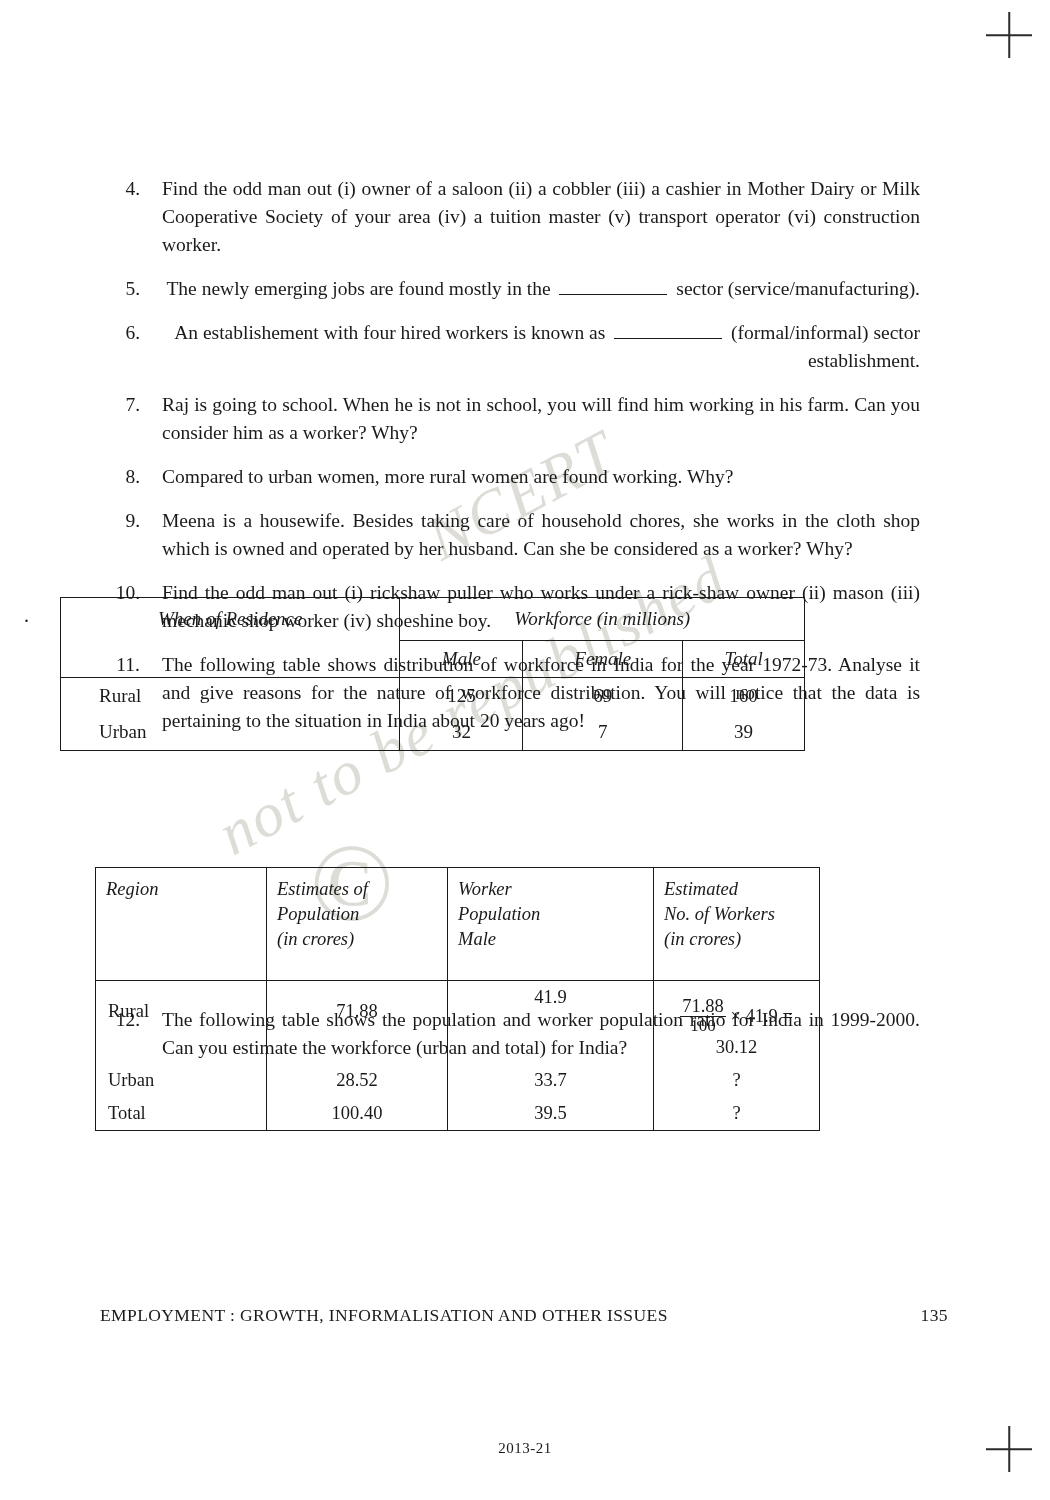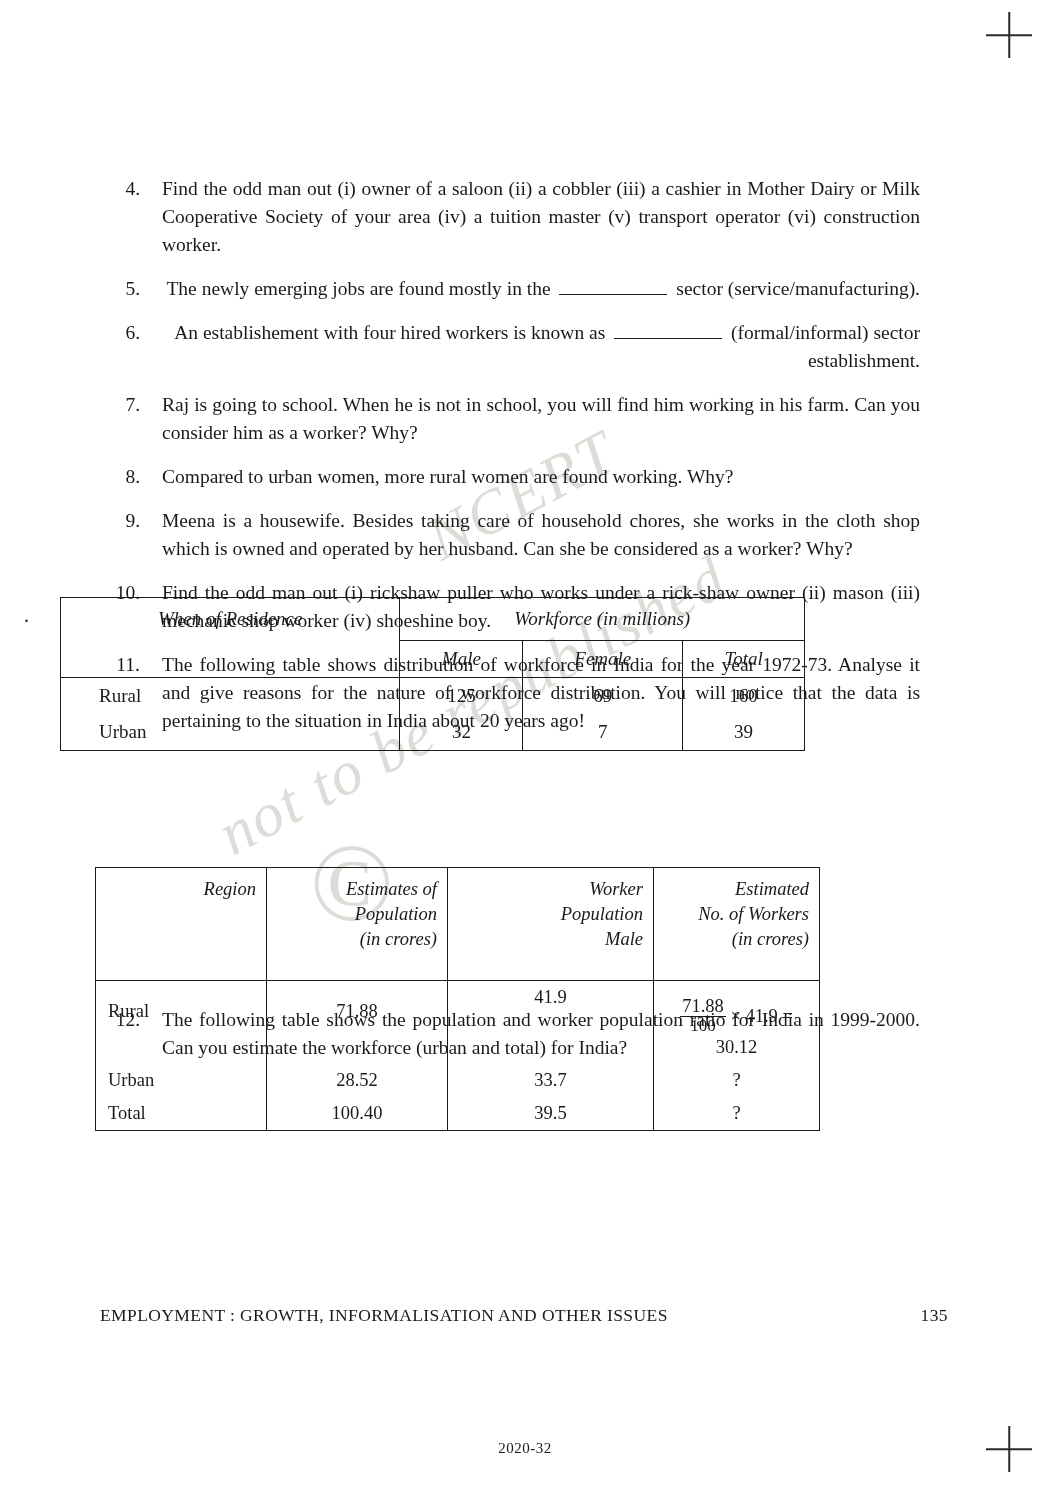--- a/index.html
+++ b/index.html
@@ -186,21 +186,20 @@
     position: absolute;
     left: 95px;
     top: 867px;
     width: 725px;
   }
   .tbl2 td {
     border: 1.4px solid #1a1a1a;
     font-size: 18.5px;
     padding: 6px 10px;
     vertical-align: top;
-    text-align: right;
   }
   .tbl2 .hdr {
     font-style: italic;
     line-height: 25px;
     padding-top: 9px;
     padding-bottom: 28px;
   }
   .tbl2 .rowlab {
     text-align: left;
     padding-left: 12px;
@@ -400,15 +399,15 @@
       <td class="num nb-t">?</td>
     </tr>
   </tbody>
     </table>
 
   <div class="footer">
     <span>EMPLOYMENT : GROWTH, INFORMALISATION AND OTHER ISSUES</span>
     <span>135</span>
   </div>
 
-  <div class="footer-year">2020-32</div>
+  <div class="footer-year">2013-21</div>
 
 </div>
 
 </body></html>

